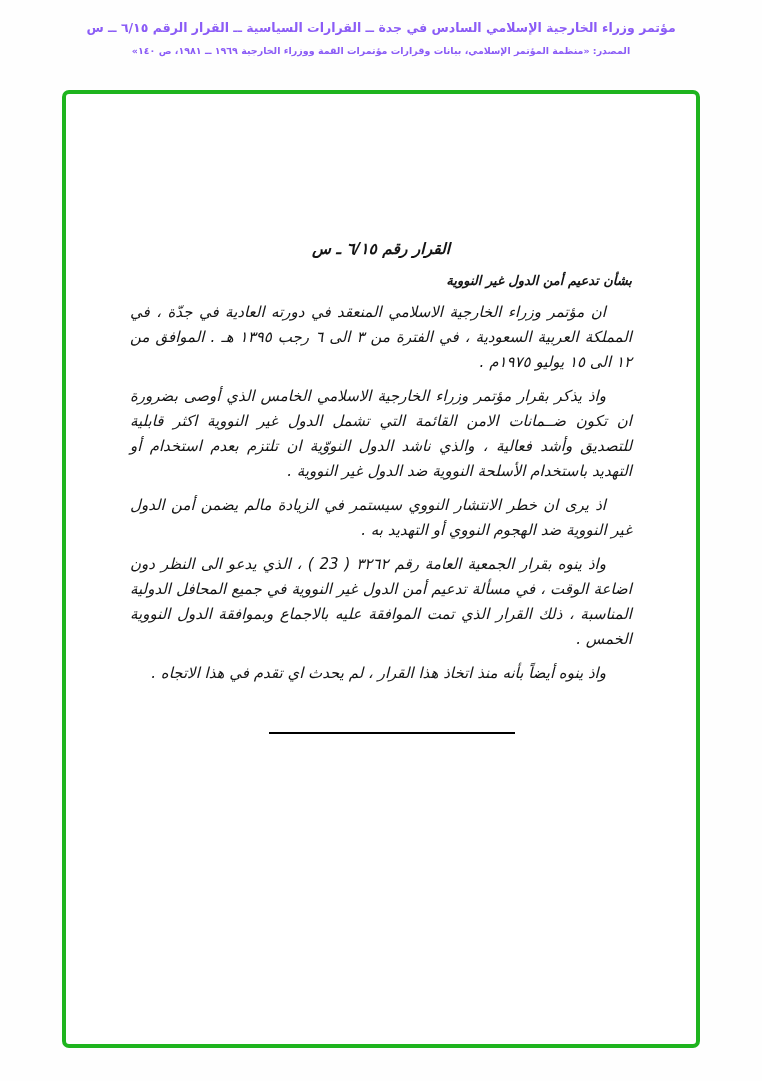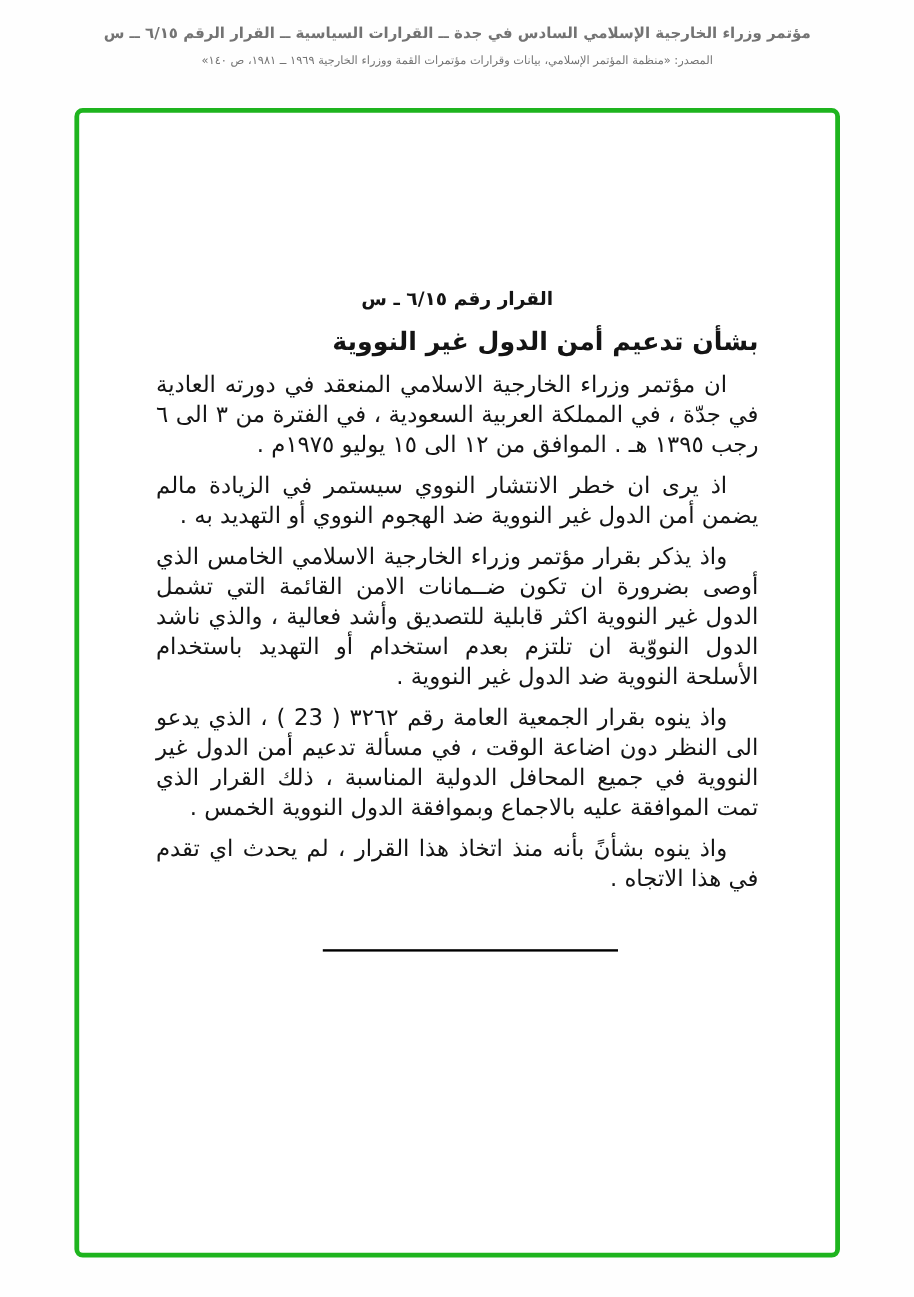--- a/index.html
+++ b/index.html
@@ -4,49 +4,50 @@
 <style>
   * { margin: 0; padding: 0; box-sizing: border-box; }
   html, body {
     width: 762px; height: 1081px;
     background: #ffffff;
     font-family: "DejaVu Sans", sans-serif;
     color: #141414;
   }
   .page { position: relative; width: 762px; height: 1081px; overflow: hidden; background: #fefefe; }
 
-  .page-header { direction: rtl; text-align: center; padding-top: 20px; color: #737373; }
+  .page-header { direction: rtl; text-align: center; padding-top: 20px; color: #8b5cf6; }
   .header-line1 { font-size: 12.5px; font-weight: bold; }
-  .header-line2 { font-size: 9.5px; font-weight: normal; margin-top: 10px; }
+  .header-line2 { font-size: 9.5px; font-weight: bold; margin-top: 10px; }
 
   .document-box {
     position: absolute; left: 62px; top: 90px;
     width: 638px; height: 958px;
     background: #ffffff;
     border: 4px solid #1eb41e;
     border-radius: 7px;
+    font-style: italic;
   }
   .document-content {
     direction: rtl;
     padding: 146px 64px 0 64px;
   }
   .doc-title {
     text-align: center;
     font-size: 15.5px;
     font-weight: bold;
     margin-bottom: 15px;
   }
   .doc-subtitle {
-    font-size: 21px;
+    font-size: 13px;
     font-weight: bold;
     margin-bottom: 12px;
   }
   .para {
     text-align: justify;
-    font-size: 19px;
+    font-size: 15px;
     line-height: 25px;
     text-indent: 26px;
     margin-bottom: 9px;
   }
   .footnote-divider {
     width: 246px; height: 2px;
     background: #000;
     margin: 46px auto 0 auto;
     transform: translateX(11px);
   }
@@ -63,24 +64,24 @@
 
   <div class="document-box">
     <div class="document-content">
 
       <div class="doc-title">القرار رقم ٦/١٥ ـ س</div>
 
       <div class="doc-subtitle">بشأن تدعيم أمن الدول غير النووية</div>
 
       <div>
           <p class="para">ان مؤتمر وزراء الخارجية الاسلامي المنعقد في دورته العادية في جدّة ، في المملكة العربية السعودية ، في الفترة من ٣ الى ٦ رجب ١٣٩٥ هـ . الموافق من ١٢ الى ١٥ يوليو ١٩٧٥م .</p>
+          <p class="para">واذ يذكر بقرار مؤتمر وزراء الخارجية الاسلامي الخامس الذي أوصى بضرورة ان تكون ضــمانات الامن القائمة التي تشمل الدول غير النووية اكثر قابلية للتصديق وأشد فعالية ، والذي ناشد الدول النووّية ان تلتزم بعدم استخدام أو التهديد باستخدام الأسلحة النووية ضد الدول غير النووية .</p>
           <p class="para">اذ يرى ان خطر الانتشار النووي سيستمر في الزيادة مالم يضمن أمن الدول غير النووية ضد الهجوم النووي أو التهديد به .</p>
-          <p class="para">واذ يذكر بقرار مؤتمر وزراء الخارجية الاسلامي الخامس الذي أوصى بضرورة ان تكون ضــمانات الامن القائمة التي تشمل الدول غير النووية اكثر قابلية للتصديق وأشد فعالية ، والذي ناشد الدول النووّية ان تلتزم بعدم استخدام أو التهديد باستخدام الأسلحة النووية ضد الدول غير النووية .</p>
           <p class="para">واذ ينوه بقرار الجمعية العامة رقم ٣٢٦٢ ( 23 ) ، الذي يدعو الى النظر دون اضاعة الوقت ، في مسألة تدعيم أمن الدول غير النووية في جميع المحافل الدولية المناسبة ، ذلك القرار الذي تمت الموافقة عليه بالاجماع وبموافقة الدول النووية الخمس .</p>
-          <p class="para">واذ ينوه بشأنً بأنه منذ اتخاذ هذا القرار ، لم يحدث اي تقدم في هذا الاتجاه .</p>
+          <p class="para">واذ ينوه أيضاً بأنه منذ اتخاذ هذا القرار ، لم يحدث اي تقدم في هذا الاتجاه .</p>
         </div>
 
       <div class="footnote-divider"></div>
 
     </div>
   </div>
 
 </div>
 
 </body></html>

